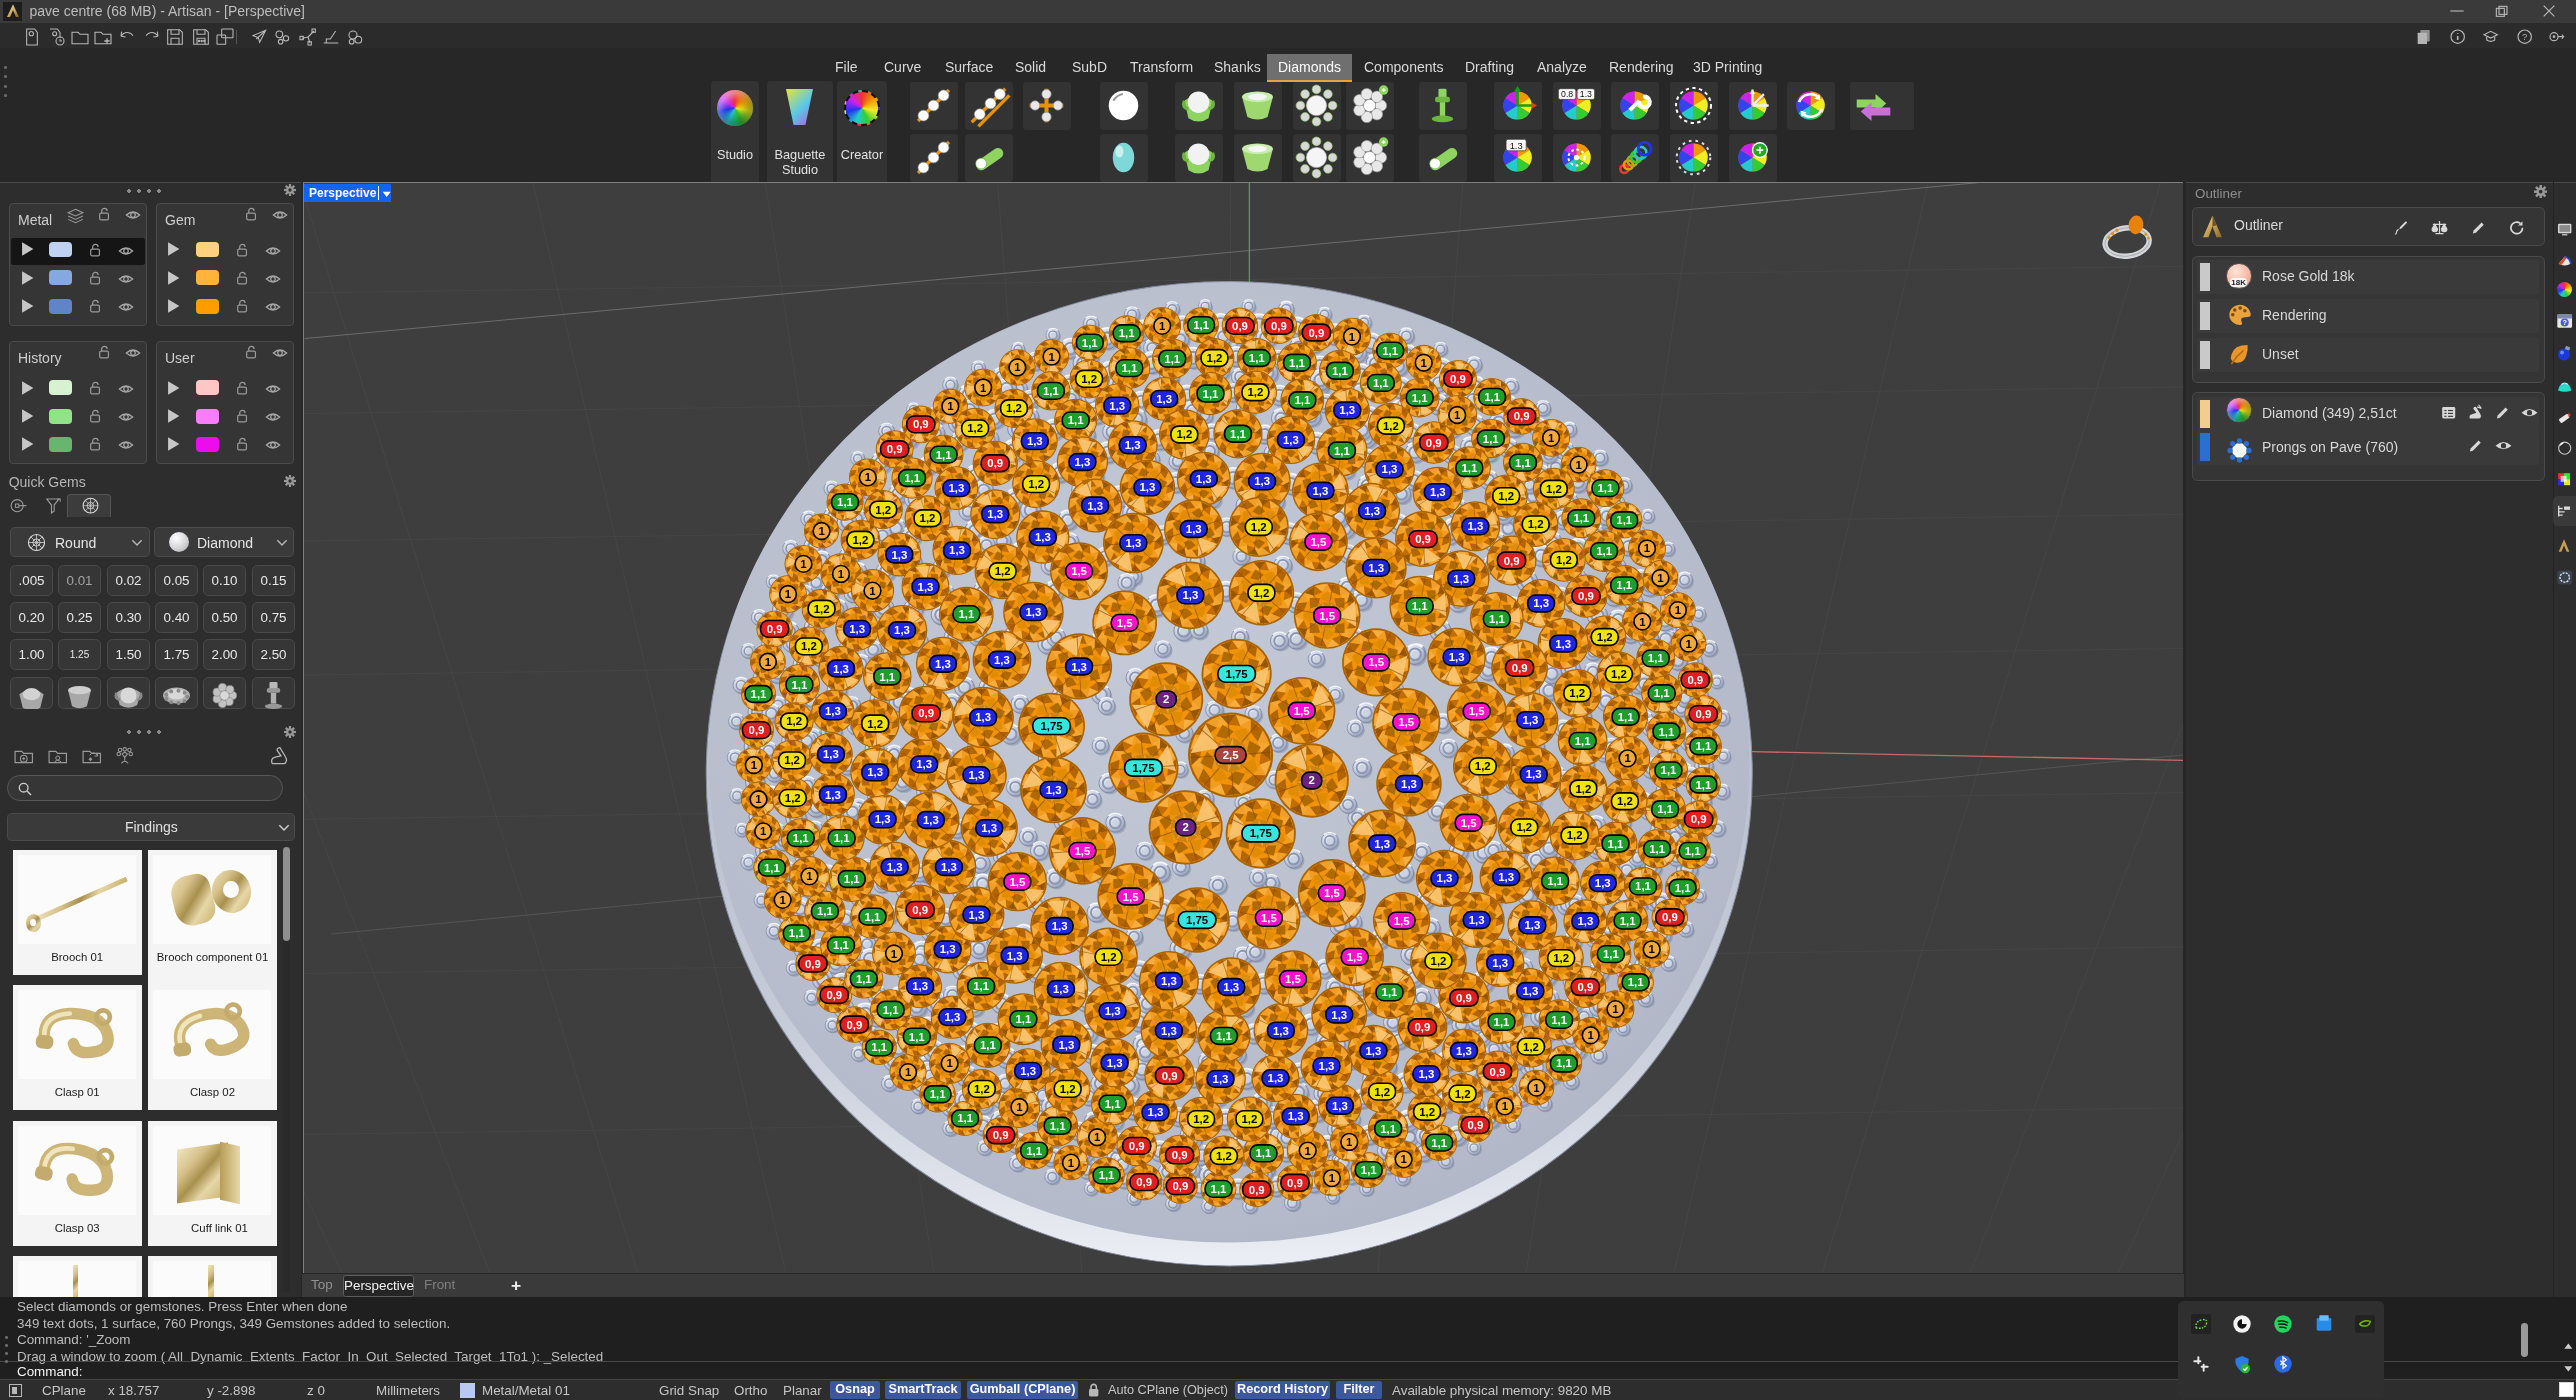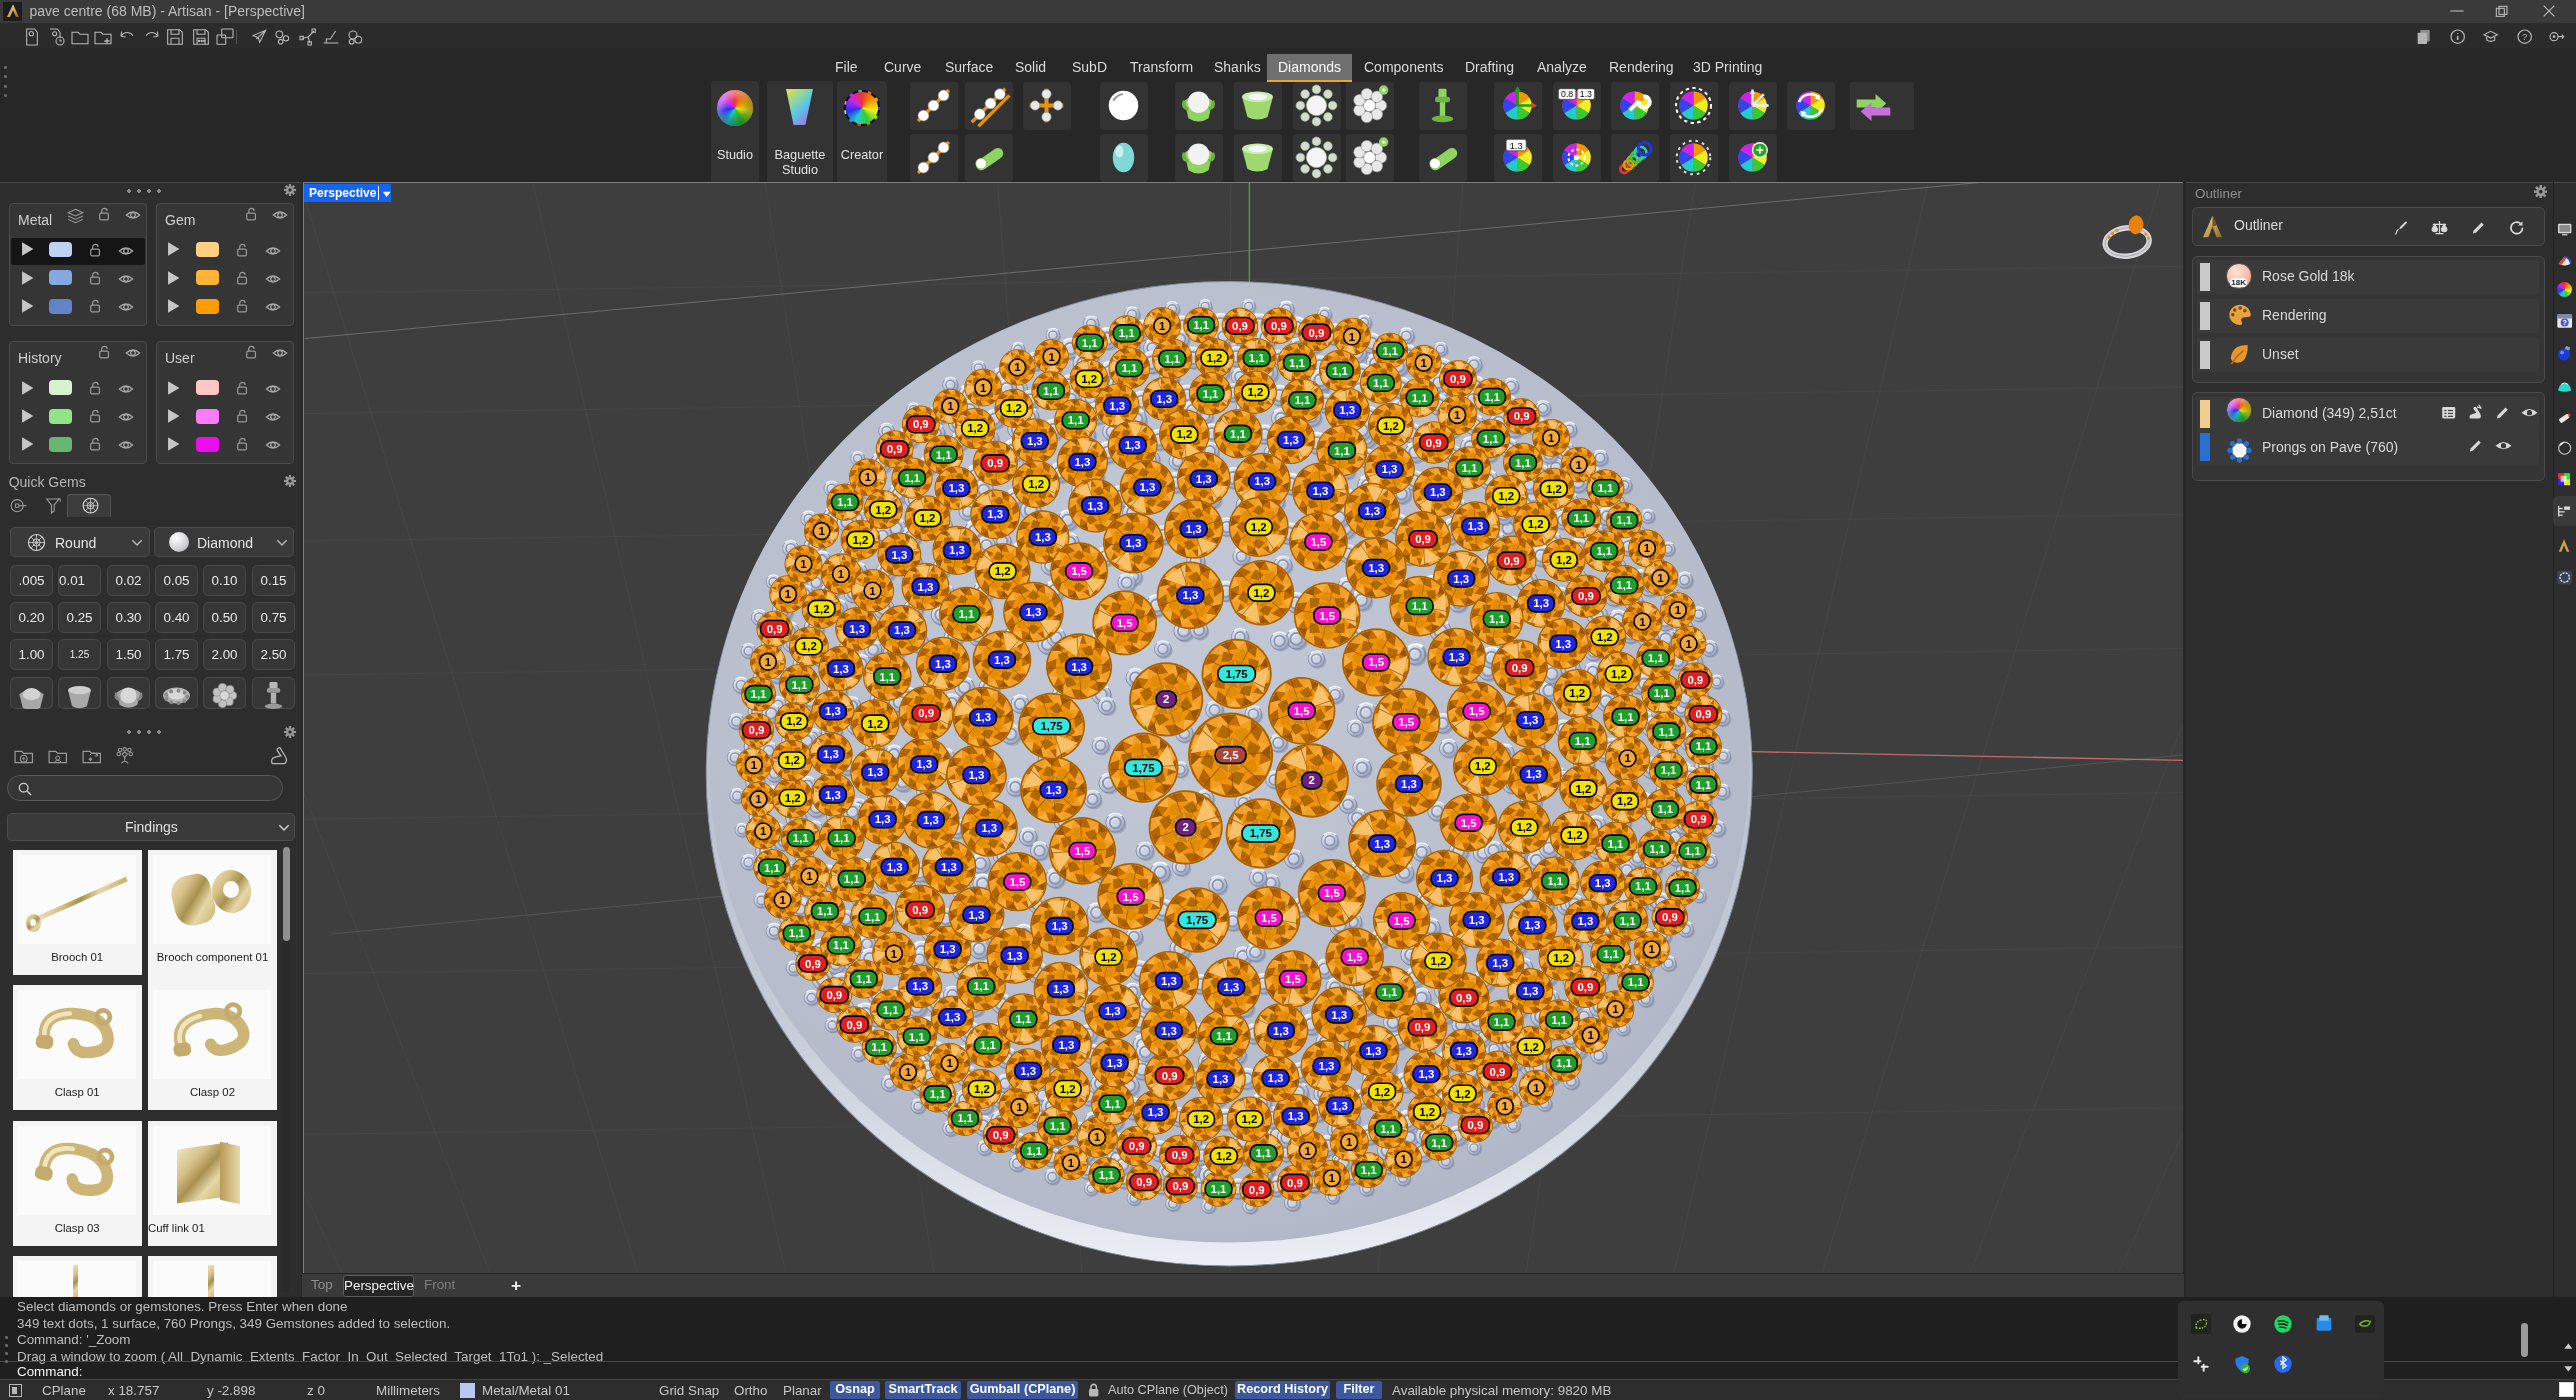--- a/index.html
+++ b/index.html
@@ -639,21 +639,21 @@
 <svg class="abs" style="left:131px;top:539px" width="12" height="8" viewBox="0 0 18 12">
     <path d="M2 2 l7 7 7-7" stroke="#b5b5b5" stroke-width="2.2" fill="none"></path>
   </svg>
 <div class="abs" style="left:154px;top:527px;width:140px;height:30px;background:#3a3a3a;border:0.7px solid #4d4d4d;border-radius:4.7px"></div>
 <div class="abs" style="left:169px;top:532px;width:20px;height:20px;border-radius:50%;background:radial-gradient(circle at 35% 30%,#fff,#d0d0d4 60%,#9a9aa2)"></div>
 <div class="abs" style="left:197px;top:535px;color:#e4e4e4;font-size:14px">Diamond</div>
 <svg class="abs" style="left:276px;top:539px" width="12" height="8" viewBox="0 0 18 12">
     <path d="M2 2 l7 7 7-7" stroke="#b5b5b5" stroke-width="2.2" fill="none"></path>
   </svg>
 <div class="abs" style="left:10px;top:565px;width:43px;height:31px;background:#363636;border:0.7px solid #4a4a4a;border-radius:5.4px;color:#e8e8e8;font-size:13.4px;text-align:center;line-height:29.5px">.005</div>
-<div class="abs" style="left:58px;top:565px;width:43px;height:31px;background:#363636;border:0.7px solid #4a4a4a;border-radius:5.4px;color:#e5e5e5;font-size:13.4px;line-height:29.5px">0.01</div>
+<div class="abs" style="left:58px;top:565px;width:43px;height:31px;background:#363636;border:0.7px solid #4a4a4a;border-radius:5.4px;color:#a3a3a3;font-size:13.4px;text-align:center;line-height:29.5px">0.01</div>
 <div class="abs" style="left:107px;top:565px;width:43px;height:31px;background:#363636;border:0.7px solid #4a4a4a;border-radius:5.4px;color:#e8e8e8;font-size:13.4px;text-align:center;line-height:29.5px">0.02</div>
 <div class="abs" style="left:155px;top:565px;width:43px;height:31px;background:#363636;border:0.7px solid #4a4a4a;border-radius:5.4px;color:#e8e8e8;font-size:13.4px;text-align:center;line-height:29.5px">0.05</div>
 <div class="abs" style="left:203px;top:565px;width:43px;height:31px;background:#363636;border:0.7px solid #4a4a4a;border-radius:5.4px;color:#e8e8e8;font-size:13.4px;text-align:center;line-height:29.5px">0.10</div>
 <div class="abs" style="left:252px;top:565px;width:43px;height:31px;background:#363636;border:0.7px solid #4a4a4a;border-radius:5.4px;color:#e8e8e8;font-size:13.4px;text-align:center;line-height:29.5px">0.15</div>
 <div class="abs" style="left:10px;top:602px;width:43px;height:31px;background:#363636;border:0.7px solid #4a4a4a;border-radius:5.4px;color:#e8e8e8;font-size:13.4px;text-align:center;line-height:29.5px">0.20</div>
 <div class="abs" style="left:58px;top:602px;width:43px;height:31px;background:#363636;border:0.7px solid #4a4a4a;border-radius:5.4px;color:#e8e8e8;font-size:13.4px;text-align:center;line-height:29.5px">0.25</div>
 <div class="abs" style="left:107px;top:602px;width:43px;height:31px;background:#363636;border:0.7px solid #4a4a4a;border-radius:5.4px;color:#e8e8e8;font-size:13.4px;text-align:center;line-height:29.5px">0.30</div>
 <div class="abs" style="left:155px;top:602px;width:43px;height:31px;background:#363636;border:0.7px solid #4a4a4a;border-radius:5.4px;color:#e8e8e8;font-size:13.4px;text-align:center;line-height:29.5px">0.40</div>
 <div class="abs" style="left:203px;top:602px;width:43px;height:31px;background:#363636;border:0.7px solid #4a4a4a;border-radius:5.4px;color:#e8e8e8;font-size:13.4px;text-align:center;line-height:29.5px">0.50</div>
 <div class="abs" style="left:252px;top:602px;width:43px;height:31px;background:#363636;border:0.7px solid #4a4a4a;border-radius:5.4px;color:#e8e8e8;font-size:13.4px;text-align:center;line-height:29.5px">0.75</div>
@@ -812,21 +812,21 @@
           <circle cx="124" cy="36" r="10" fill="none" stroke="#c3ab6e" stroke-width="7"></circle>
         </g>
       </svg></div>
     <div class="abs" style="left:0;top:101px;width:129px;color:#1a1a1a;font-size:11.4px;text-align:center;white-space:nowrap;overflow:hidden">Clasp 03</div>
   </div>
 <div class="abs" style="left:148px;top:1121px;width:129px;height:125px;background:#f4f4f4;overflow:hidden">
     <div class="abs" style="left:5.4px;top:5.4px;width:118px;height:89px;background:#fbfbfb">
       <div class="abs" style="left:24px;top:20px;width:51px;height:54px;background:linear-gradient(135deg,#efe6c0 0%,#d6c088 30%,#a8904e 50%,#e6d7a8 70%,#c8b069 100%);transform:skewY(-8deg)"></div>
       <div class="abs" style="left:67px;top:17.4px;width:20px;height:58px;background:linear-gradient(90deg,#b89c58,#e8d9a8);transform:skewY(12deg)"></div>
     </div>
-    <div class="abs" style="left:0;top:101px;width:143px;color:#1a1a1a;font-size:11.4px;white-space:nowrap;overflow:hidden">Cuff link 01</div>
+    <div class="abs" style="left:0;top:101px;width:143px;color:#1a1a1a;font-size:11.4px;text-align:center;white-space:nowrap;overflow:hidden">Cuff link 01</div>
   </div>
 <div class="abs" style="left:12.7px;top:1256px;width:129px;height:41px;background:#f4f4f4;overflow:hidden">
     <div class="abs" style="left:5.4px;top:5.4px;width:118px;height:89px;background:#fbfbfb">
       <div class="abs" style="left:55px;top:4px;width:5.4px;height:34px;background:linear-gradient(135deg,#efe6c0 0%,#d6c088 30%,#a8904e 50%,#e6d7a8 70%,#c8b069 100%)"></div>
     </div>
   </div>
 <div class="abs" style="left:148px;top:1256px;width:129px;height:41px;background:#f4f4f4;overflow:hidden">
     <div class="abs" style="left:5.4px;top:5.4px;width:118px;height:89px;background:#fbfbfb">
       <div class="abs" style="left:55px;top:4px;width:5.4px;height:34px;background:linear-gradient(135deg,#efe6c0 0%,#d6c088 30%,#a8904e 50%,#e6d7a8 70%,#c8b069 100%)"></div>
     </div>

